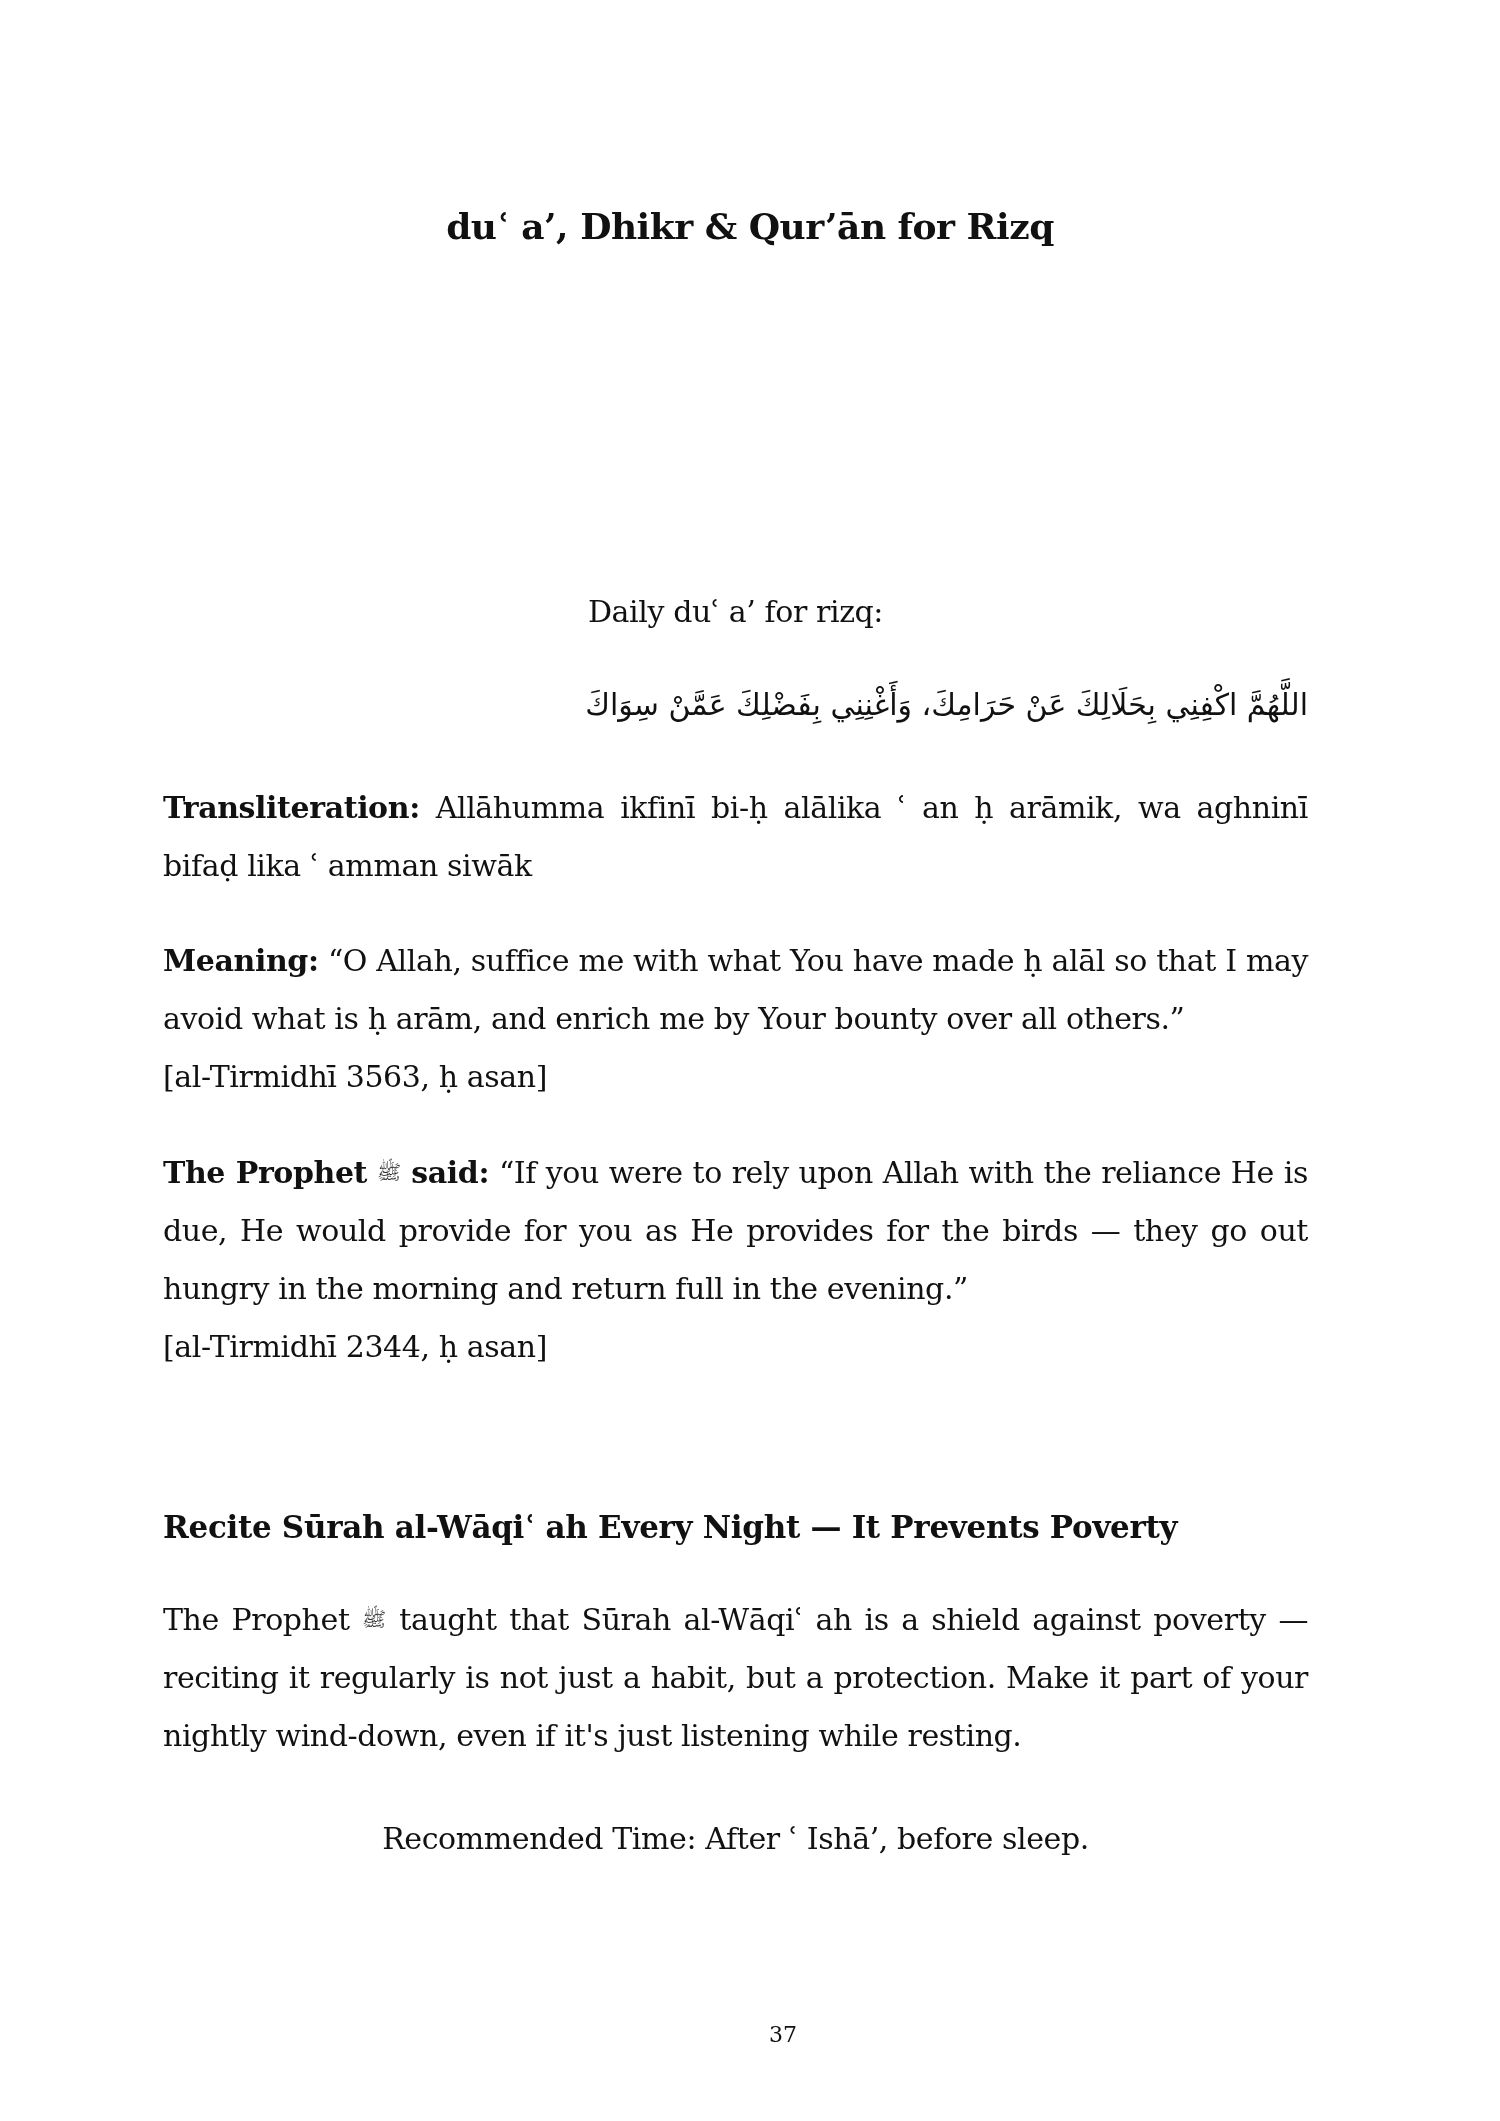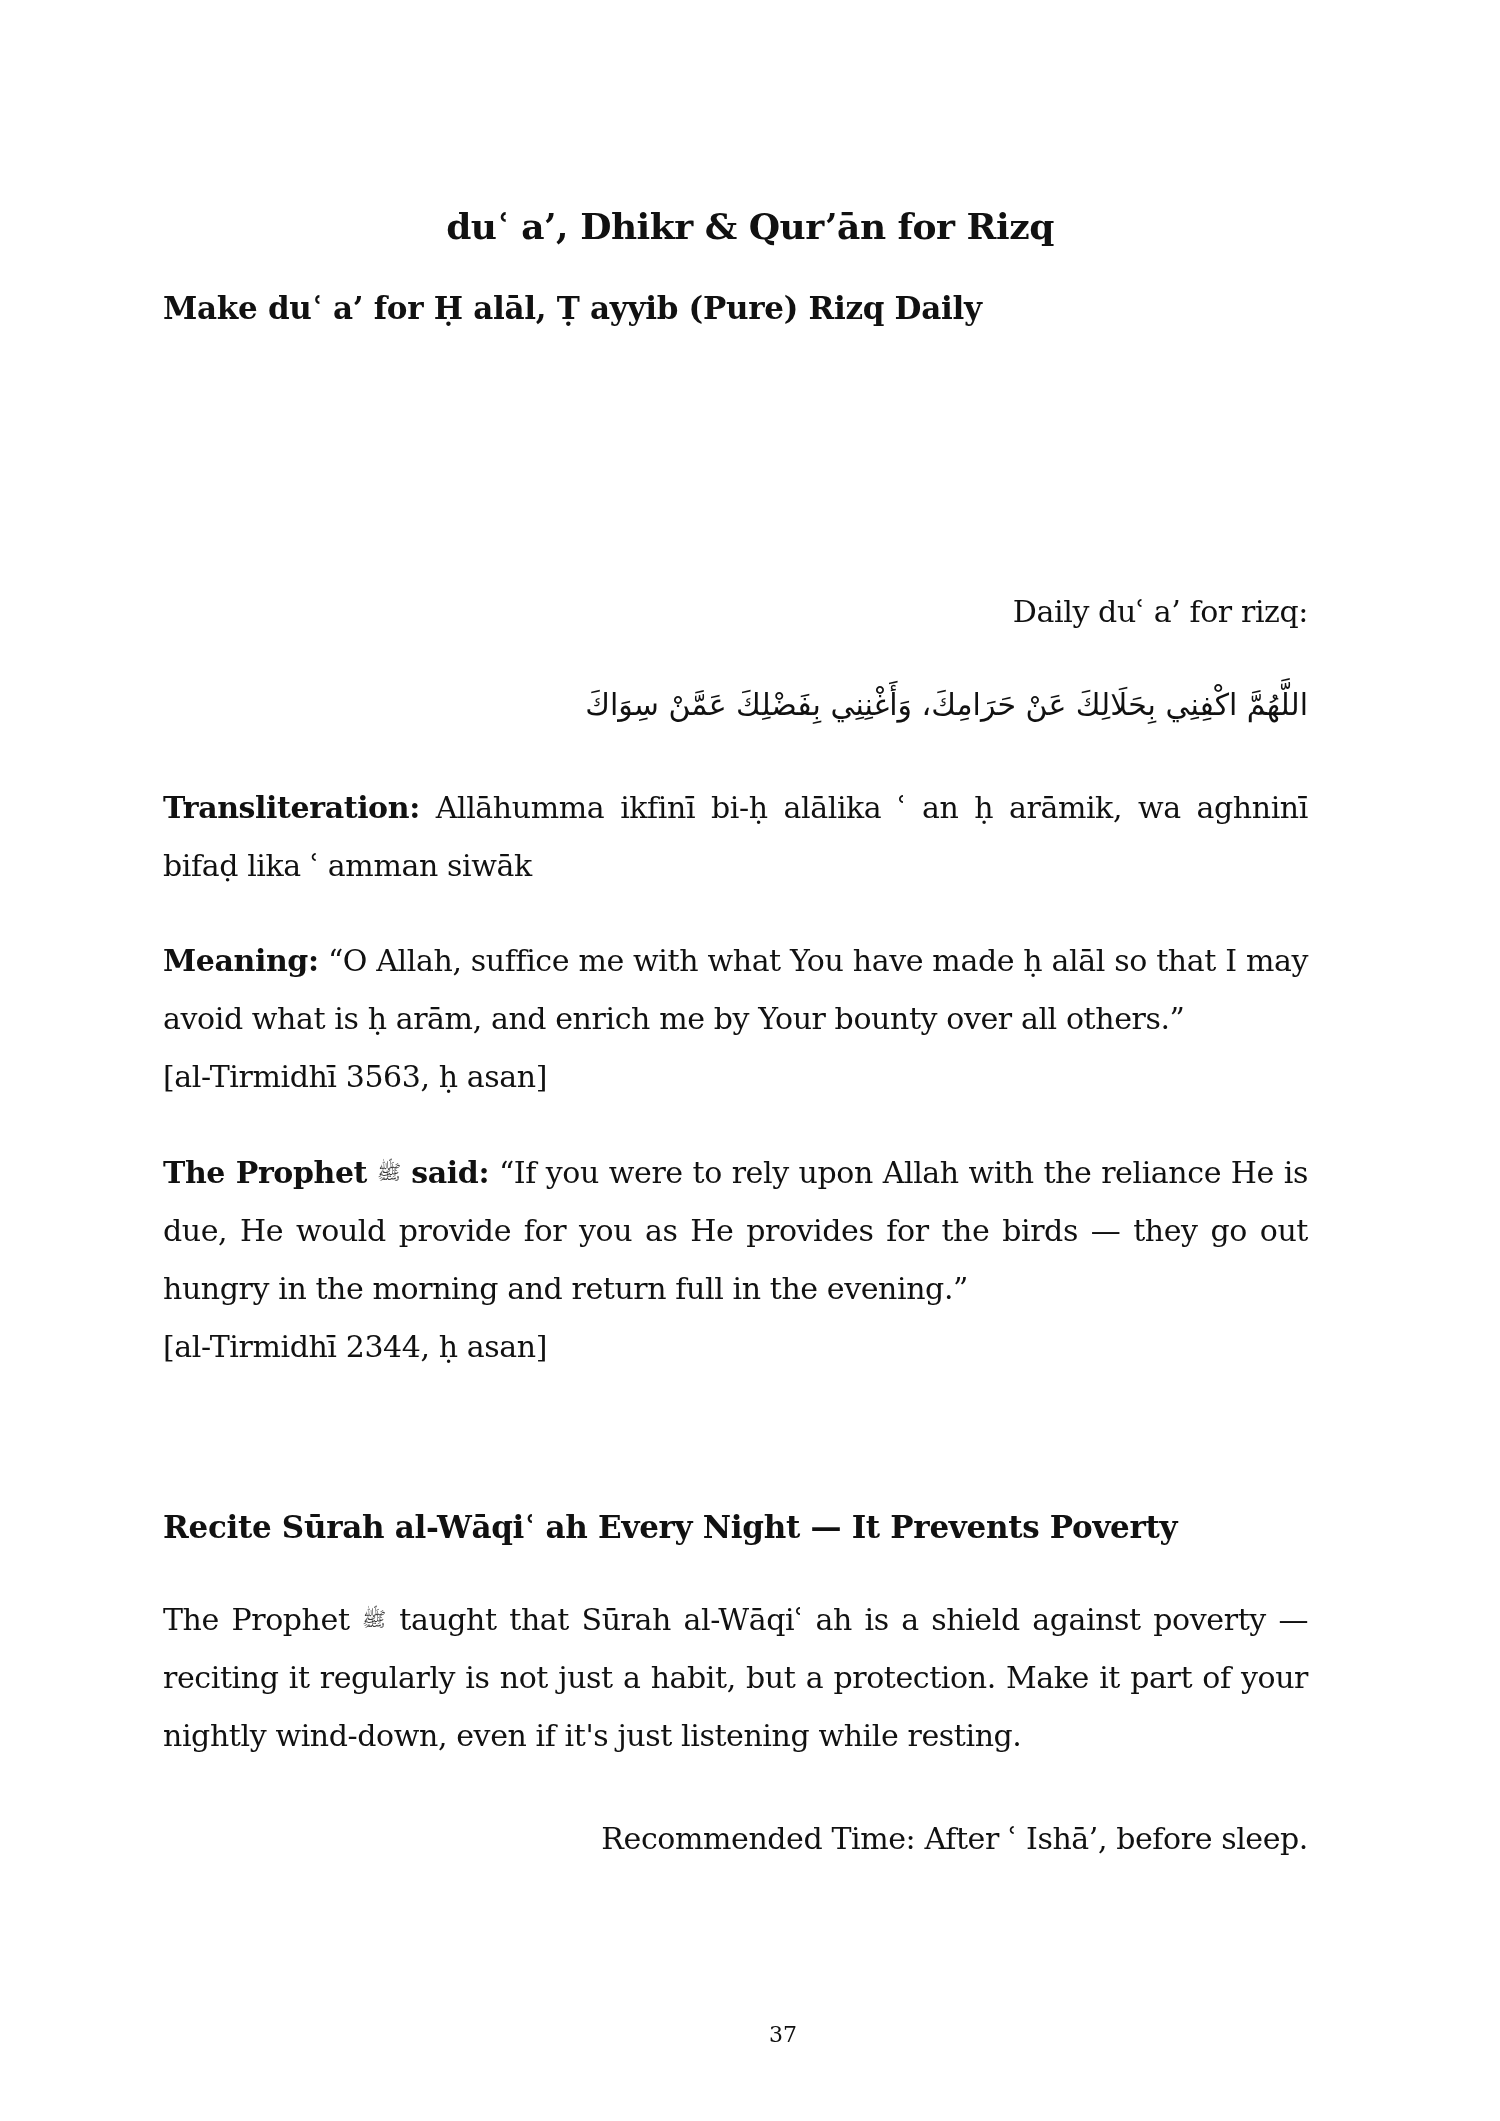--- a/index.html
+++ b/index.html
@@ -10,41 +10,40 @@
   }
   .page { position: absolute; left: 0; top: 0; width: 1500px; height: 2121px; background: #ffffff; }
   .title {
     position: absolute; left: 0; width: 1500px; top: 196px;
     text-align: center; font-weight: bold; font-size: 36px; line-height: 60px;
     letter-spacing: -0.5px;
   }
   .block { position: absolute; left: 163px; width: 1145px; }
   .h2 { font-weight: bold; font-size: 31px; line-height: 44px; letter-spacing: -0.3px; }
   .p { font-size: 30px; line-height: 58px; text-align: justify; letter-spacing: -0.4px; }
-  .p.left { text-align: right; }
+  .p.left { text-align: center; }
   .bold { font-weight: bold; }
   .arabic {
     position: absolute; left: 163px; width: 1145px; top: 680px;
     direction: rtl; text-align: right; font-size: 30px; line-height: 50px;
     font-family: "DejaVu Sans", sans-serif;
   }
   .saw { font-size: 20px; vertical-align: 4px; font-family: "DejaVu Sans", sans-serif; color:#333; }
   .page-number {
     position: absolute; left: 0; width: 1500px; top: 2020px;
     text-align: center; font-size: 22px; line-height: 30px; margin-left: 33px;
   }
 </style>
 </head>
 <body>
 
 <div class="page">
 
   <div class="title">duʿ  a’, Dhikr &amp; Qur’ān for Rizq</div>
 
-  <div class="block h2" style="top:286px;">Make duʿ  a’ for Ḥ alāl, Ṭ ayyib (Pure) Rizq Daily</div>
 
 
   <div class="block p left" style="top:583px;">Daily duʿ  a’ for rizq:</div>
 
   <div class="arabic">اللَّهُمَّ اكْفِنِي بِحَلَالِكَ عَنْ حَرَامِكَ، وَأَغْنِنِي بِفَضْلِكَ عَمَّنْ سِوَاكَ</div>
 
   <div class="block p" style="top:779px;">
     <span class="bold">Transliteration:</span>
     <span>Allāhumma ikfinī bi-ḥ alālika ʿ an ḥ arāmik, wa aghninī bifaḍ lika ʿ amman siwāk</span>
   </div>

